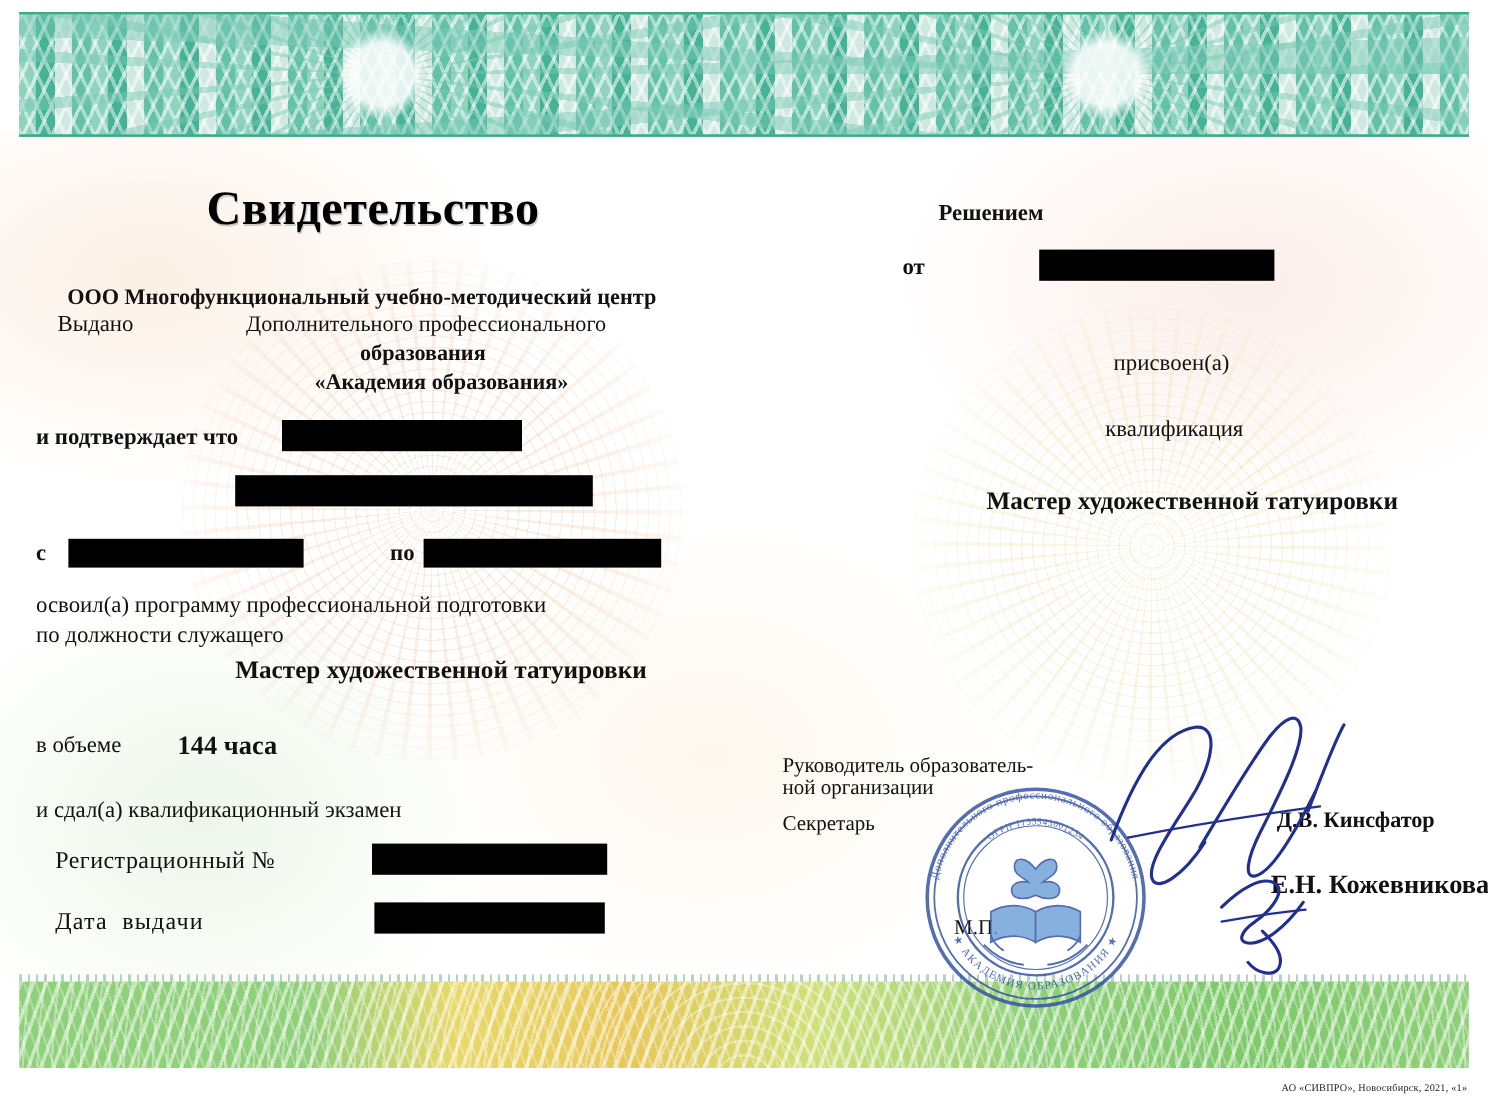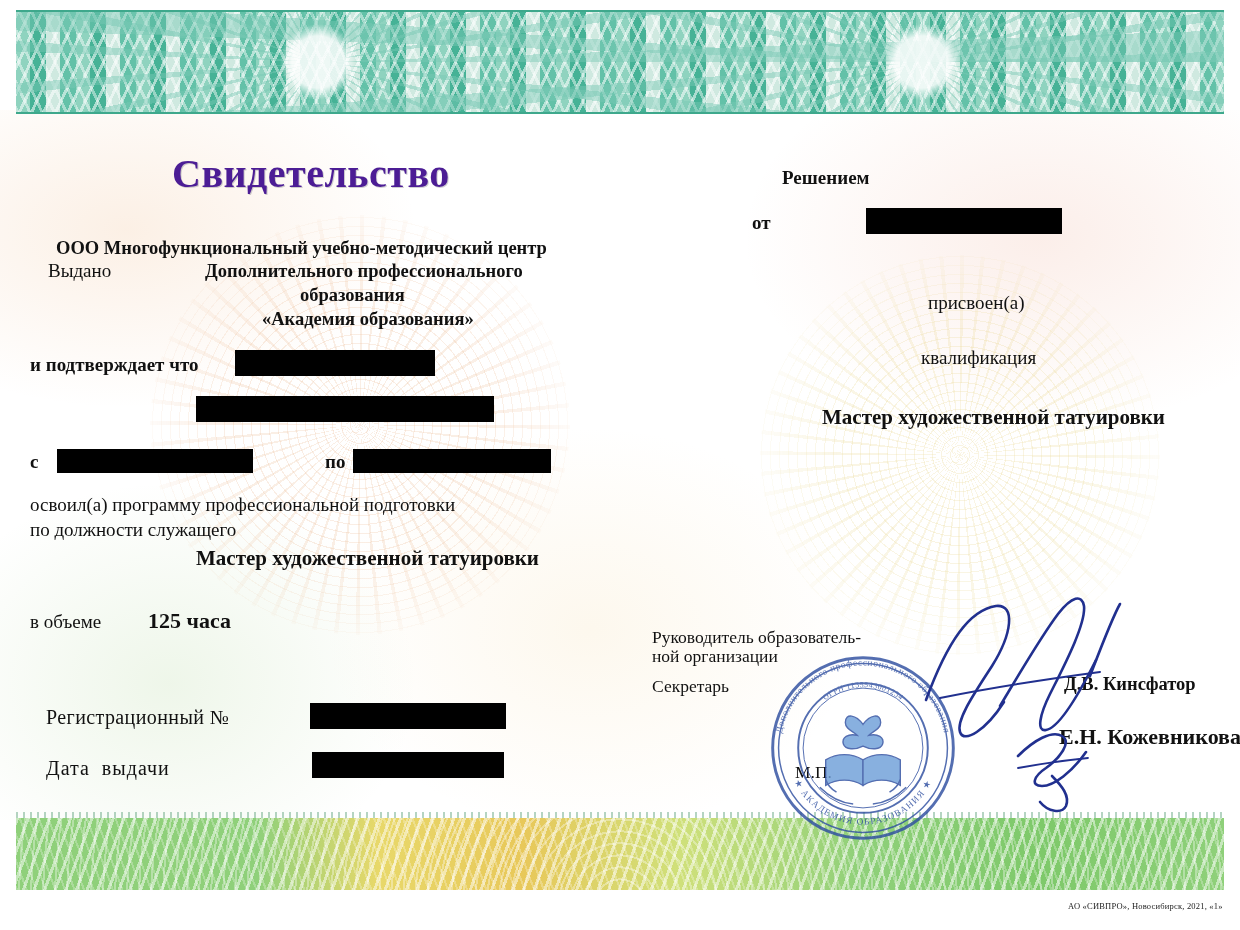--- a/index.html
+++ b/index.html
@@ -113,31 +113,31 @@
   }
 
   
   .t { position: absolute; white-space: pre; }
 
   .title-main {
     left: 172px; top: 150px;
     font-size: 40px;
     font-weight: bold;
     letter-spacing: .5px;
-    color: #4c1d95;
+    color: #000000;
     text-shadow: 1px 1px 0 rgba(120,120,130,.35);
   }
   .title-sub {
     left: 53px; top: 200px;
     font-size: 20.5px;
   }
 
   .lbl-vydano { left: 48px; top: 260px; font-size: 19px; }
   .org-line1 { left: 56px; top: 238px; font-size: 18.5px; font-weight: bold; }
-  .org-line2 { left: 205px; top: 261px; font-size: 18.5px; font-weight: bold; }
+  .org-line2 { left: 205px; top: 261px; font-size: 18.5px; font-weight: normal; }
   .org-line3 { left: 300px; top: 285px; font-size: 18.5px; font-weight: bold; font-family: Liberation Serif, serif; }
   .org-line4 { left: 262px; top: 309px; font-size: 18.5px; font-weight: bold; }
 
   .lbl-confirm { left: 30px; top: 354px; font-size: 19px; font-weight: bold; }
   .lbl-s { left: 30px; top: 451px; font-size: 19px; font-weight: bold; }
   .lbl-po { left: 325px; top: 451px; font-size: 19px; font-weight: bold; }
 
   .lbl-prog1 { left: 30px; top: 494px; font-size: 19px; }
   .lbl-prog2 { left: 30px; top: 519px; font-size: 19px; }
   .qual-left { left: 196px; top: 546px; font-size: 21px; font-weight: bold; }
@@ -234,22 +234,23 @@
   <div class="t lbl-s">с</div>
   <div class="redaction r-from"></div>
   <div class="t lbl-po">по</div>
   <div class="redaction r-to"></div>
 
   <div class="t lbl-prog1">освоил(а) программу профессиональной подготовки</div>
   <div class="t lbl-prog2">по должности служащего</div>
   <div class="t qual-left">Мастер художественной татуировки</div>
 
   <div class="t lbl-volume">в объеме</div>
-  <div class="t volume-val">125 часа</div>
-
+  <div class="t volume-val">144 часа</div>
+
+  <div class="t lbl-exam">и сдал(а) квалификационный экзамен</div>
 
   <div class="t lbl-regnum">Регистрационный №</div>
   <div class="redaction r-reg"></div>
   <div class="t lbl-date">Дата  выдачи</div>
   <div class="redaction r-date"></div>
 
   <div class="t lbl-resheniem">Решением</div>
   <div class="t lbl-ot">от</div>
   <div class="redaction r-ot"></div>
 

